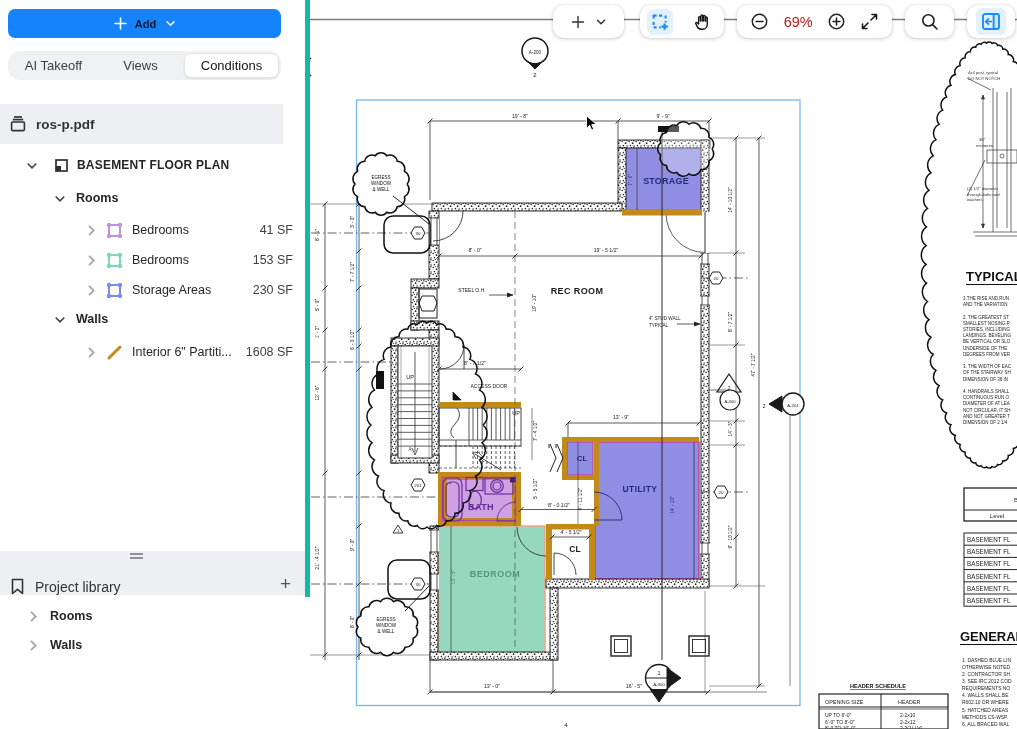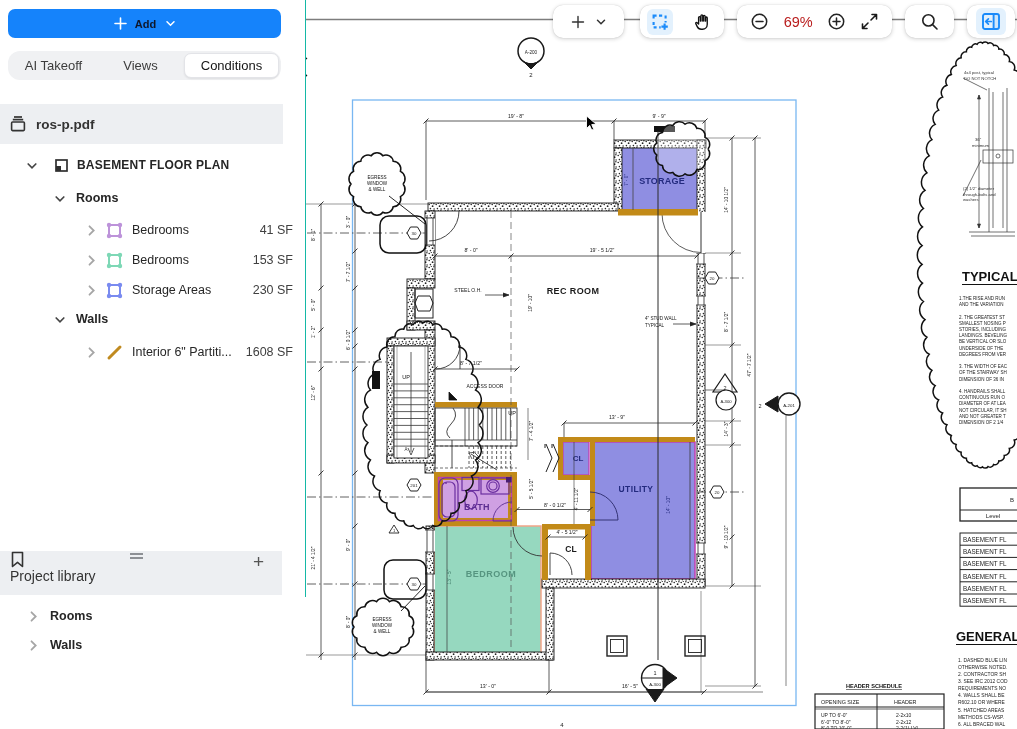--- a/index.html
+++ b/index.html
@@ -19,30 +19,30 @@
     font-size:13px; color:#3c3c3c; border-radius:7px; }
   .tab.sel { background:#fff; border:1px solid #e3e4e8; box-shadow:0 1px 2px rgba(0,0,0,.08);
     color:#141414; flex:1.07; }
   #pdfrow { position:absolute; left:0; top:104px; width:283px; height:40px;
     background:#edeff2; display:flex; align-items:center;font-weight:bold; }
   #pdfrow span { font-size:13.5px; color:#333; margin-left:10px; }
   .trow { position:absolute; left:0; width:283px; height:26px; display:flex; align-items:center;margin-left:17px; }
   .trow .lbl { font-size:12.5px; color:#262626; }
   .trow .bold { font-weight:700; }
   .trow .sf { position:absolute; right:7px; font-size:12.5px; color:#404040; }
-  #plbar { position:absolute; left:0; top:551px; width:282px; height:44px;
-    background:#edeff2; display:flex; align-items:flex-start;flex-direction:column; }
+  #plbar { position:absolute; left:0; top:551px; width:309px; height:44px;
+    background:#edeff2; display:flex; align-items:flex-end; }
   #plbar .t { font-size:14px; color:#333; margin-left:10px; }
   #plbar .plus { position:absolute; right:18px; font-size:19px; color:#555; font-weight:400; }
   #plhandle { position:absolute; left:130px; top:553px; width:13px; height:6px;
     border-top:2px solid #8d9095; border-bottom:2px solid #8d9095; }
 
   
   #canvas { position:absolute; left:305px; top:0; width:712px; height:597px;
-    background:#fff; border-left:1px solid #14b8a6; }
+    background:#fff; border-left:5px solid #14b8a6; }
   .pill { position:absolute; top:5px; height:33px; background:#fff; border-radius:10px;
     box-shadow:0 1px 4px rgba(0,0,0,.18), 0 0 1px rgba(0,0,0,.2);
     display:flex; align-items:center; }
   .icbox { width:26px; height:26px; border-radius:6px; display:flex;
     align-items:center; justify-content:center; }
   .icbox.blue { background:#e3f1fd; }
 </style>
 </head>
 <body>
 <div id="app">

